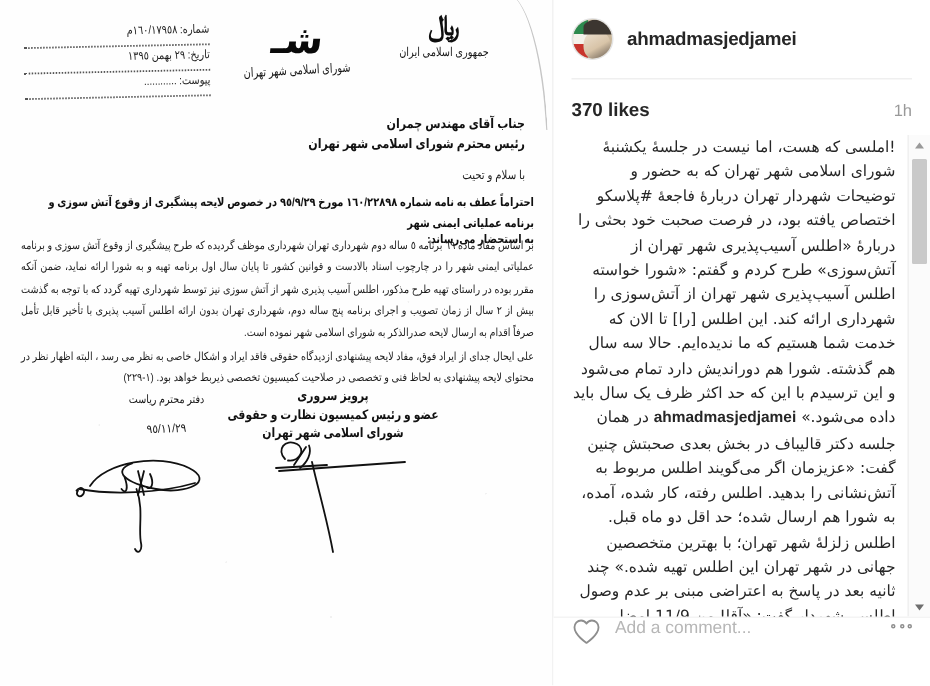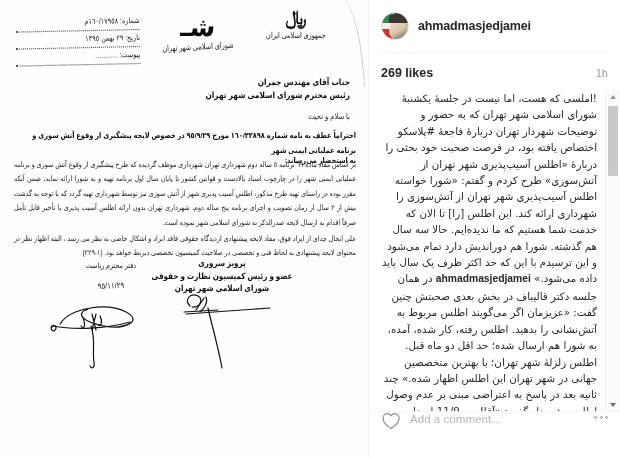--- a/index.html
+++ b/index.html
@@ -508,29 +508,29 @@
         <div class="flagband"></div>
         <div class="face"></div>
         <div class="hair"></div>
       </div>
       <div class="ig-username">ahmadmasjedjamei</div>
     </div>
 
     <div class="ig-divider"></div>
 
     <div class="ig-meta">
-      <div class="ig-likes">269 likes</div>
+      <div class="ig-likes">370 likes</div>
       <div class="ig-time">1h</div>
     </div>
 
     <div class="ig-caption-wrap">
       <div class="ig-caption">
         <span>!املسی که هست، اما نیست در جلسهٔ یکشنبهٔ شورای اسلامی شهر تهران که به حضور و توضیحات شهردار تهران دربارهٔ فاجعهٔ #پلاسکو اختصاص یافته بود، در فرصت صحبت خود بحثی را دربارهٔ «اطلس آسیب‌پذیری شهر تهران از آتش‌سوزی» طرح کردم و گفتم: «شورا خواسته اطلس آسیب‌پذیری شهر تهران از آتش‌سوزی را شهرداری ارائه کند. این اطلس [را] تا الان که خدمت شما هستیم که ما ندیده‌ایم. حالا سه سال هم گذشته. شورا هم دوراندیش دارد تمام می‌شود و این ترسیدم با این که حد اکثر ظرف یک سال باید داده می‌شود.»</span>
         <span class="uname">ahmadmasjedjamei</span>
-        <span>در همان جلسه دکتر قالیباف در بخش بعدی صحبتش چنین گفت: «عزیزمان اگر می‌گویند اطلس مربوط به آتش‌نشانی را بدهید. اطلس رفته، کار شده، آمده، به شورا هم ارسال شده؛ حد اقل دو ماه قبل. اطلس زلزلهٔ شهر تهران؛ با بهترین متخصصین جهانی در شهر تهران این اطلس اظهار شده.»</span>
+        <span>در همان جلسه دکتر قالیباف در بخش بعدی صحبتش چنین گفت: «عزیزمان اگر می‌گویند اطلس مربوط به آتش‌نشانی را بدهید. اطلس رفته، کار شده، آمده، به شورا هم ارسال شده؛ حد اقل دو ماه قبل. اطلس زلزلهٔ شهر تهران؛ با بهترین متخصصین جهانی در شهر تهران این اطلس تهیه شده.»</span>
         <span>چند ثانیه بعد در پاسخ به اعتراضی مبنی بر عدم وصول اطلس، شهردار گفت: «آقا! من 11/9 امضا کرده‌ام، 13/9 در شورا ثبت شده. تاریخ هم هست. اسناد هم هست. حالا کجای شورای شهر هست؟ دیگه من [خبر ندارم].» به نظر جواب محکم و قانع‌کننده و متینی می‌رسد؛ با ذکر تاریخ دقیق و جزئیات. کار درست در چنین موقعی</span>
       </div>
 
       <div class="ig-scrollbar">
         <div class="sb-arrow up">
             <i></i>
           </div>
         <div class="sb-thumb"></div>
         <div class="sb-arrow down">
             <i></i>

